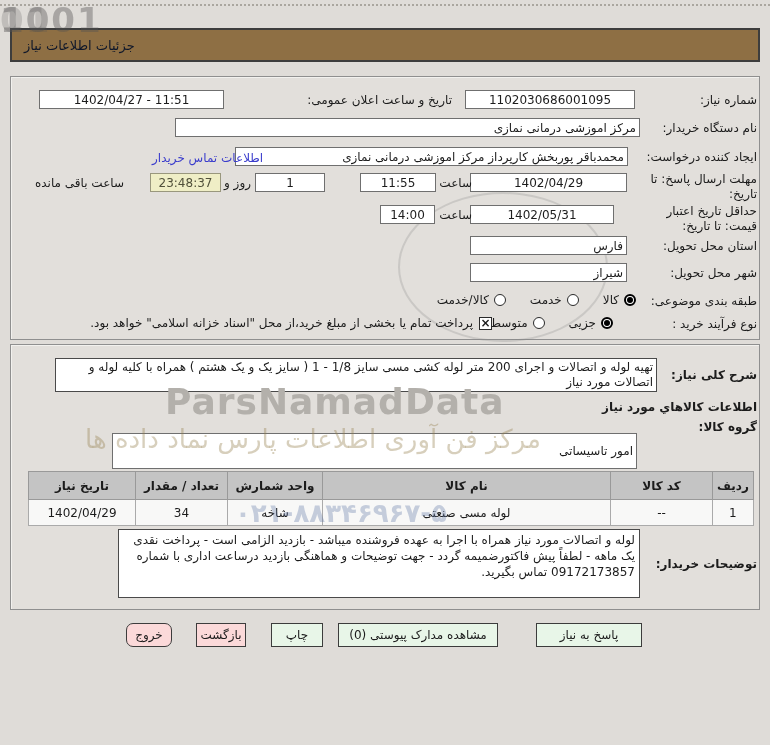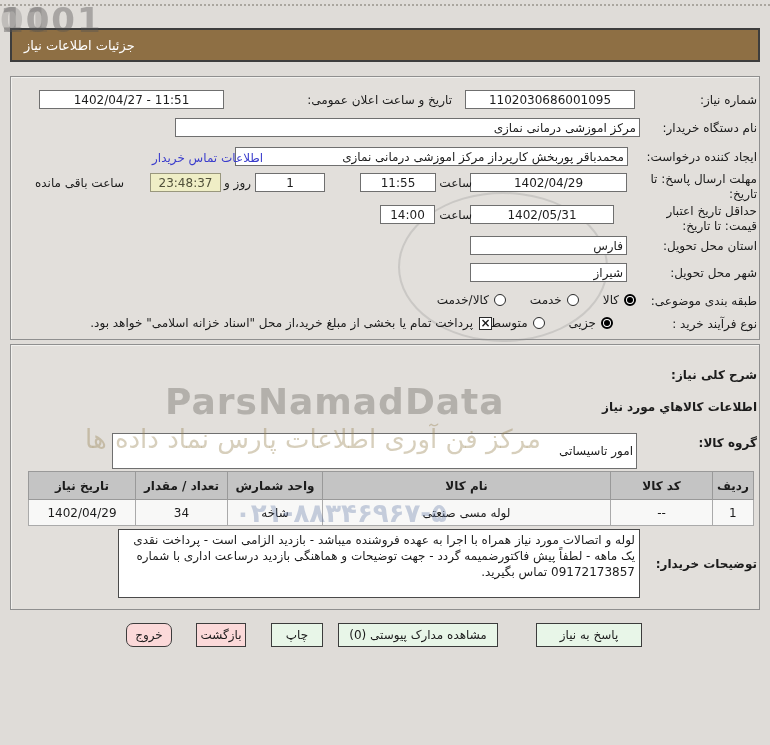--- a/index.html
+++ b/index.html
@@ -1,20 +1,20 @@
 <!DOCTYPE html>
 <html lang="fa"><head>
 <meta charset="utf-8">
 <style>
   html,body{margin:0;padding:0;background:#cfccc8;}
   .page{position:relative;width:770px;height:745px;background:#dfdcd8;overflow:hidden;
         font-family:"DejaVu Sans",sans-serif;font-size:12px;color:#1c1c1c;margin:0 auto;}
   .dotline{position:absolute;top:4px;left:0;right:0;height:0;border-top:2px dotted #aaa69f;}
   .titlebar{position:absolute;left:10px;right:10px;top:28px;height:34px;background:#8e6f44;
-            border:2px solid #3d3d3d;box-sizing:border-box;color:#ffffff;display:flex;
+            border:2px solid #3d3d3d;box-sizing:border-box;color:#0f172a;display:flex;
             align-items:center;justify-content:flex-end;padding:0 12px;font-size:13px;direction:rtl;}
   .panel{position:absolute;left:10px;right:10px;border:1px solid #8f8f8f;background:#e2dfdb;
          box-shadow:inset 1px 1px 0 #f2f1ee;}
   .panel1{top:76px;height:262px;}
   .panel2{top:344px;height:264px;}
   .lbl{position:absolute;white-space:nowrap;direction:rtl;z-index:3;}
   .lbl2{white-space:normal;text-align:right;line-height:15px;}
   .bold{font-weight:bold;}
   .inp{position:absolute;height:19px;background:#fff;border:1px solid #6f6f6f;box-sizing:border-box;
        display:flex;align-items:center;font-size:12px;z-index:2;}
@@ -142,24 +142,25 @@
       </span>
     </div>
   <div class="cbrow" style="right:278px;top:316px;">
     <span class="cb" id="treasury-cb">×</span>
     <span>پرداخت تمام یا بخشی از مبلغ خرید،از محل "اسناد خزانه اسلامی" خواهد بود.</span>
   </div>
 
   <div class="panel panel2"></div>
 
   <div class="lbl bold" style="right:13px;top:368px;">شرح کلی نیاز:</div>
+  <div class="descbox">تهیه لوله و اتصالات و اجرای 200 متر لوله کشی مسی سایز 1/8 - 1 ( سایز یک و یک هشتم ) همراه با کلیه لوله و اتصالات مورد نیاز</div>
 
   <div class="lbl bold" style="right:13px;top:400px;">اطلاعات کالاهاي مورد نیاز</div>
 
-  <div class="lbl bold" style="right:13px;top:436px;margin-left:40px;">گروه کالا:</div>
+  <div class="lbl bold" style="right:13px;top:420px;margin-left:40px;">گروه کالا:</div>
   <div class="inp rtl" style="left:112px;width:525px;top:433px;height:36px;">امور تاسیساتی</div>
 
   <table class="goods" id="goods-table">
       <colgroup>
         <col style="width: 30px;">
         <col style="width: 102px;">
         <col style="width: 288px;">
         <col style="width: 95px;">
         <col style="width: 92px;">
         <col style="width: 107px;">

